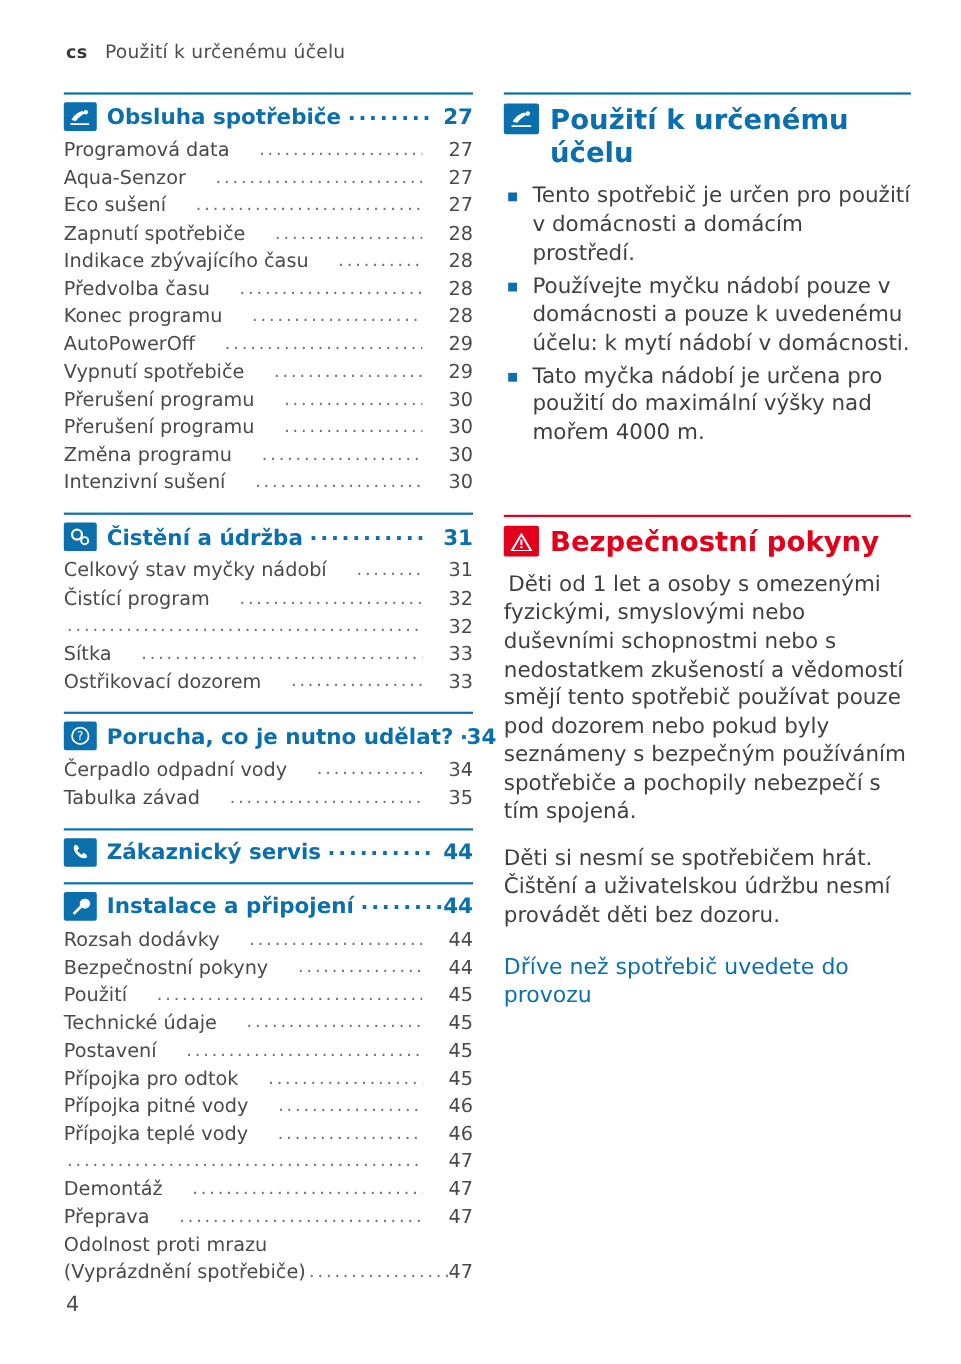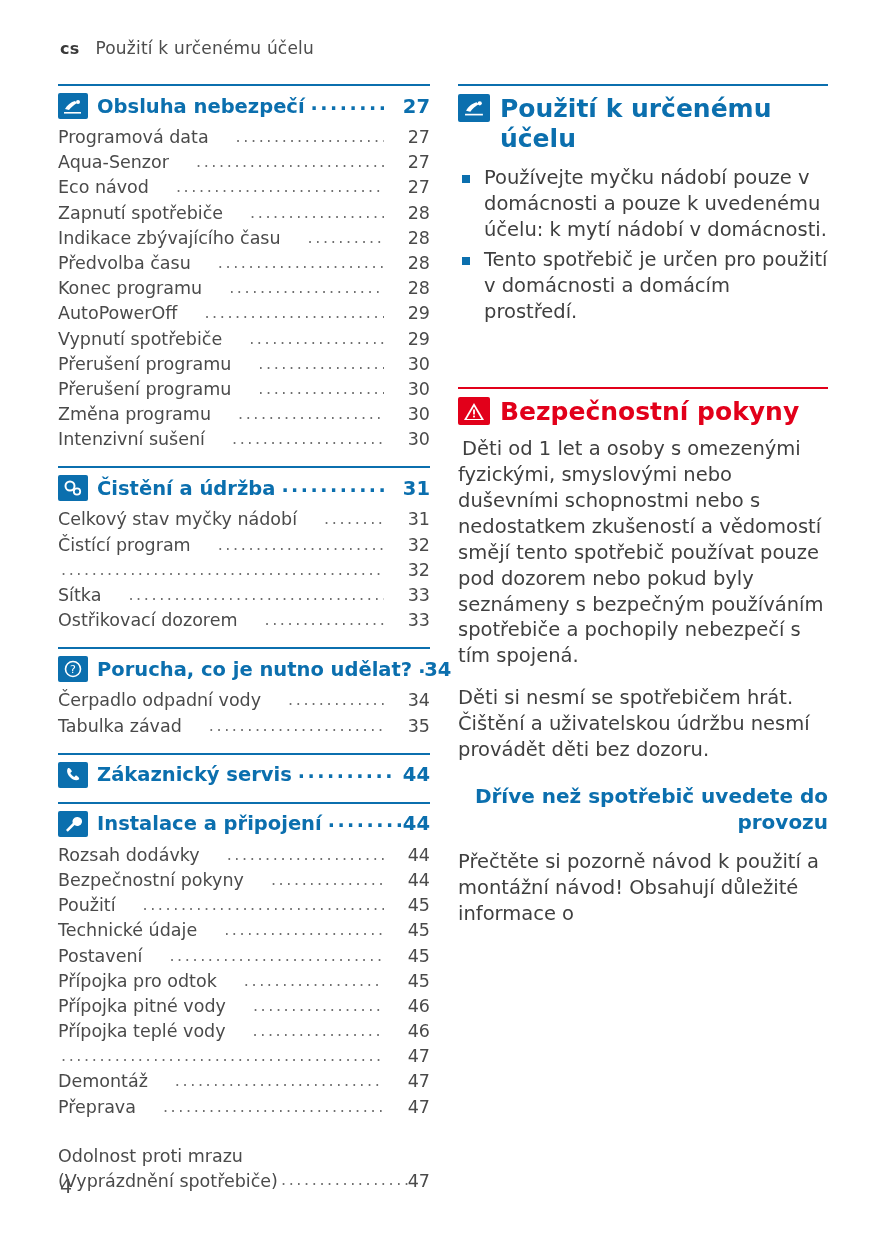--- a/index.html
+++ b/index.html
@@ -120,21 +120,21 @@
     overflow: hidden;
     white-space: nowrap;
     letter-spacing: 2.6px;
     color: #6f6f6f;
     padding: 0 3px;
     font-size: 16px;
     position: relative;
     top: -1px;
   }
   .toc-entry-page { white-space: nowrap; }
-  .toc-entry.two-line { display: block; margin-top: 24px; }
+  .toc-entry.two-line { display: block; }
   .toc-entry.two-line .line1 { display: block; }
   .toc-entry.two-line .line2 { display: flex; align-items: flex-start; }
 
   
   .sec {
     position: relative;
   }
   .sec-head {
     border-top: 2px solid #0b6fae;
     padding-top: 8px;
@@ -196,24 +196,23 @@
     font-size: 19.5px;
     line-height: 1.33;
     color: #3f3f3f;
     margin: 0 0 16px 0;
   }
   .body-para.first { text-indent: 4px; }
 
   .sub-head {
     color: #0b6fae;
     font-size: 20px;
-    font-weight: bold;
+    font-weight: normal;
     line-height: 1.3;
     margin: 20px 0 14px 0;
-    text-align: right;
   }
 
   .spacer-60 { height: 58px; }
 
   
   .page-number {
     position: absolute;
     left: 60px;
     top: 1175px;
     font-size: 19px;
@@ -232,36 +231,36 @@
   <div class="col-left">
 
     <div class="toc-head">
       <span class="toc-icon">
         <svg width="20" height="17" viewBox="0 0 20 17">
             <path d="M2 11c2-4 6-7 10-8l2 2c-3 2-6 4-8 7z" fill="#fff"></path>
             <circle cx="15" cy="4" r="2" fill="#fff"></circle>
             <path d="M1 14h17v1.6H1z" fill="#fff"></path>
           </svg>
       </span>
-      <span class="toc-head-title">Obsluha nebezpečí</span>
+      <span class="toc-head-title">Obsluha spotřebiče</span>
       <span class="toc-head-dots">........</span>
       <span class="toc-head-page">27</span>
     </div>
     <div class="toc-entry">
         <span class="toc-entry-label">Programová data</span>
         <span class="toc-entry-dots">..........................................</span>
         <span class="toc-entry-page">27</span>
       </div>
     <div class="toc-entry">
         <span class="toc-entry-label">Aqua-Senzor</span>
         <span class="toc-entry-dots">..........................................</span>
         <span class="toc-entry-page">27</span>
       </div>
     <div class="toc-entry">
-        <span class="toc-entry-label">Eco návod</span>
+        <span class="toc-entry-label">Eco sušení</span>
         <span class="toc-entry-dots">..........................................</span>
         <span class="toc-entry-page">27</span>
       </div>
     <div class="toc-entry">
         <span class="toc-entry-label">Zapnutí spotřebiče</span>
         <span class="toc-entry-dots">..........................................</span>
         <span class="toc-entry-page">28</span>
       </div>
     <div class="toc-entry">
         <span class="toc-entry-label">Indikace zbývajícího času</span>
@@ -459,40 +458,40 @@
         <span class="sec-icon">
           <svg width="21" height="18" viewBox="0 0 20 17">
               <path d="M2 11c2-4 6-7 10-8l2 2c-3 2-6 4-8 7z" fill="#fff"></path>
               <circle cx="15" cy="4" r="2" fill="#fff"></circle>
               <path d="M1 14h17v1.6H1z" fill="#fff"></path>
             </svg>
         </span>
         <span class="sec-title">Použití k určenému účelu</span>
       </div>
       <ul class="bullets">
+        <li>Tento spotřebič je určen pro použití v domácnosti a domácím prostředí.</li>
         <li>Používejte myčku nádobí pouze v domácnosti a pouze k uvedenému účelu: k mytí nádobí v domácnosti.</li>
-        <li>Tento spotřebič je určen pro použití v domácnosti a domácím prostředí.</li>
+        <li>Tato myčka nádobí je určena pro použití do maximální výšky nad mořem 4000 m.</li>
       </ul>
     </div>
 
     <div class="spacer-60"></div>
 
     <div class="sec">
       <div class="sec-head warn">
         <span class="sec-icon warn-icon">
           <svg width="22" height="20" viewBox="0 0 22 20">
               <path d="M11 2 21 19H1z" fill="#fff"></path>
               <path d="M11 5.5 18.3 18H3.7z" fill="#e2001a"></path>
               <rect x="10.1" y="8.5" width="1.8" height="5" fill="#fff"></rect>
               <rect x="10.1" y="14.6" width="1.8" height="1.8" fill="#fff"></rect>
             </svg>
         </span>
         <span class="sec-title warn">Bezpečnostní pokyny</span>
       </div>
       <p class="body-para first">Děti od 1 let a osoby s omezenými fyzickými, smyslovými nebo duševními schopnostmi nebo s nedostatkem zkušeností a vědomostí smějí tento spotřebič používat pouze pod dozorem nebo pokud byly seznámeny s bezpečným používáním spotřebiče a pochopily nebezpečí s tím spojená.</p>
       <p class="body-para">Děti si nesmí se spotřebičem hrát. Čištění a uživatelskou údržbu nesmí provádět děti bez dozoru.</p>
       <h3 class="sub-head">Dříve než spotřebič uvedete do provozu</h3>
-      <p class="body-para">Přečtěte si pozorně návod k použití a montážní návod! Obsahují důležité informace o</p>
     </div>
   </div>
 
   <div class="page-number">4</div>
 </div>
 
 </body></html>

